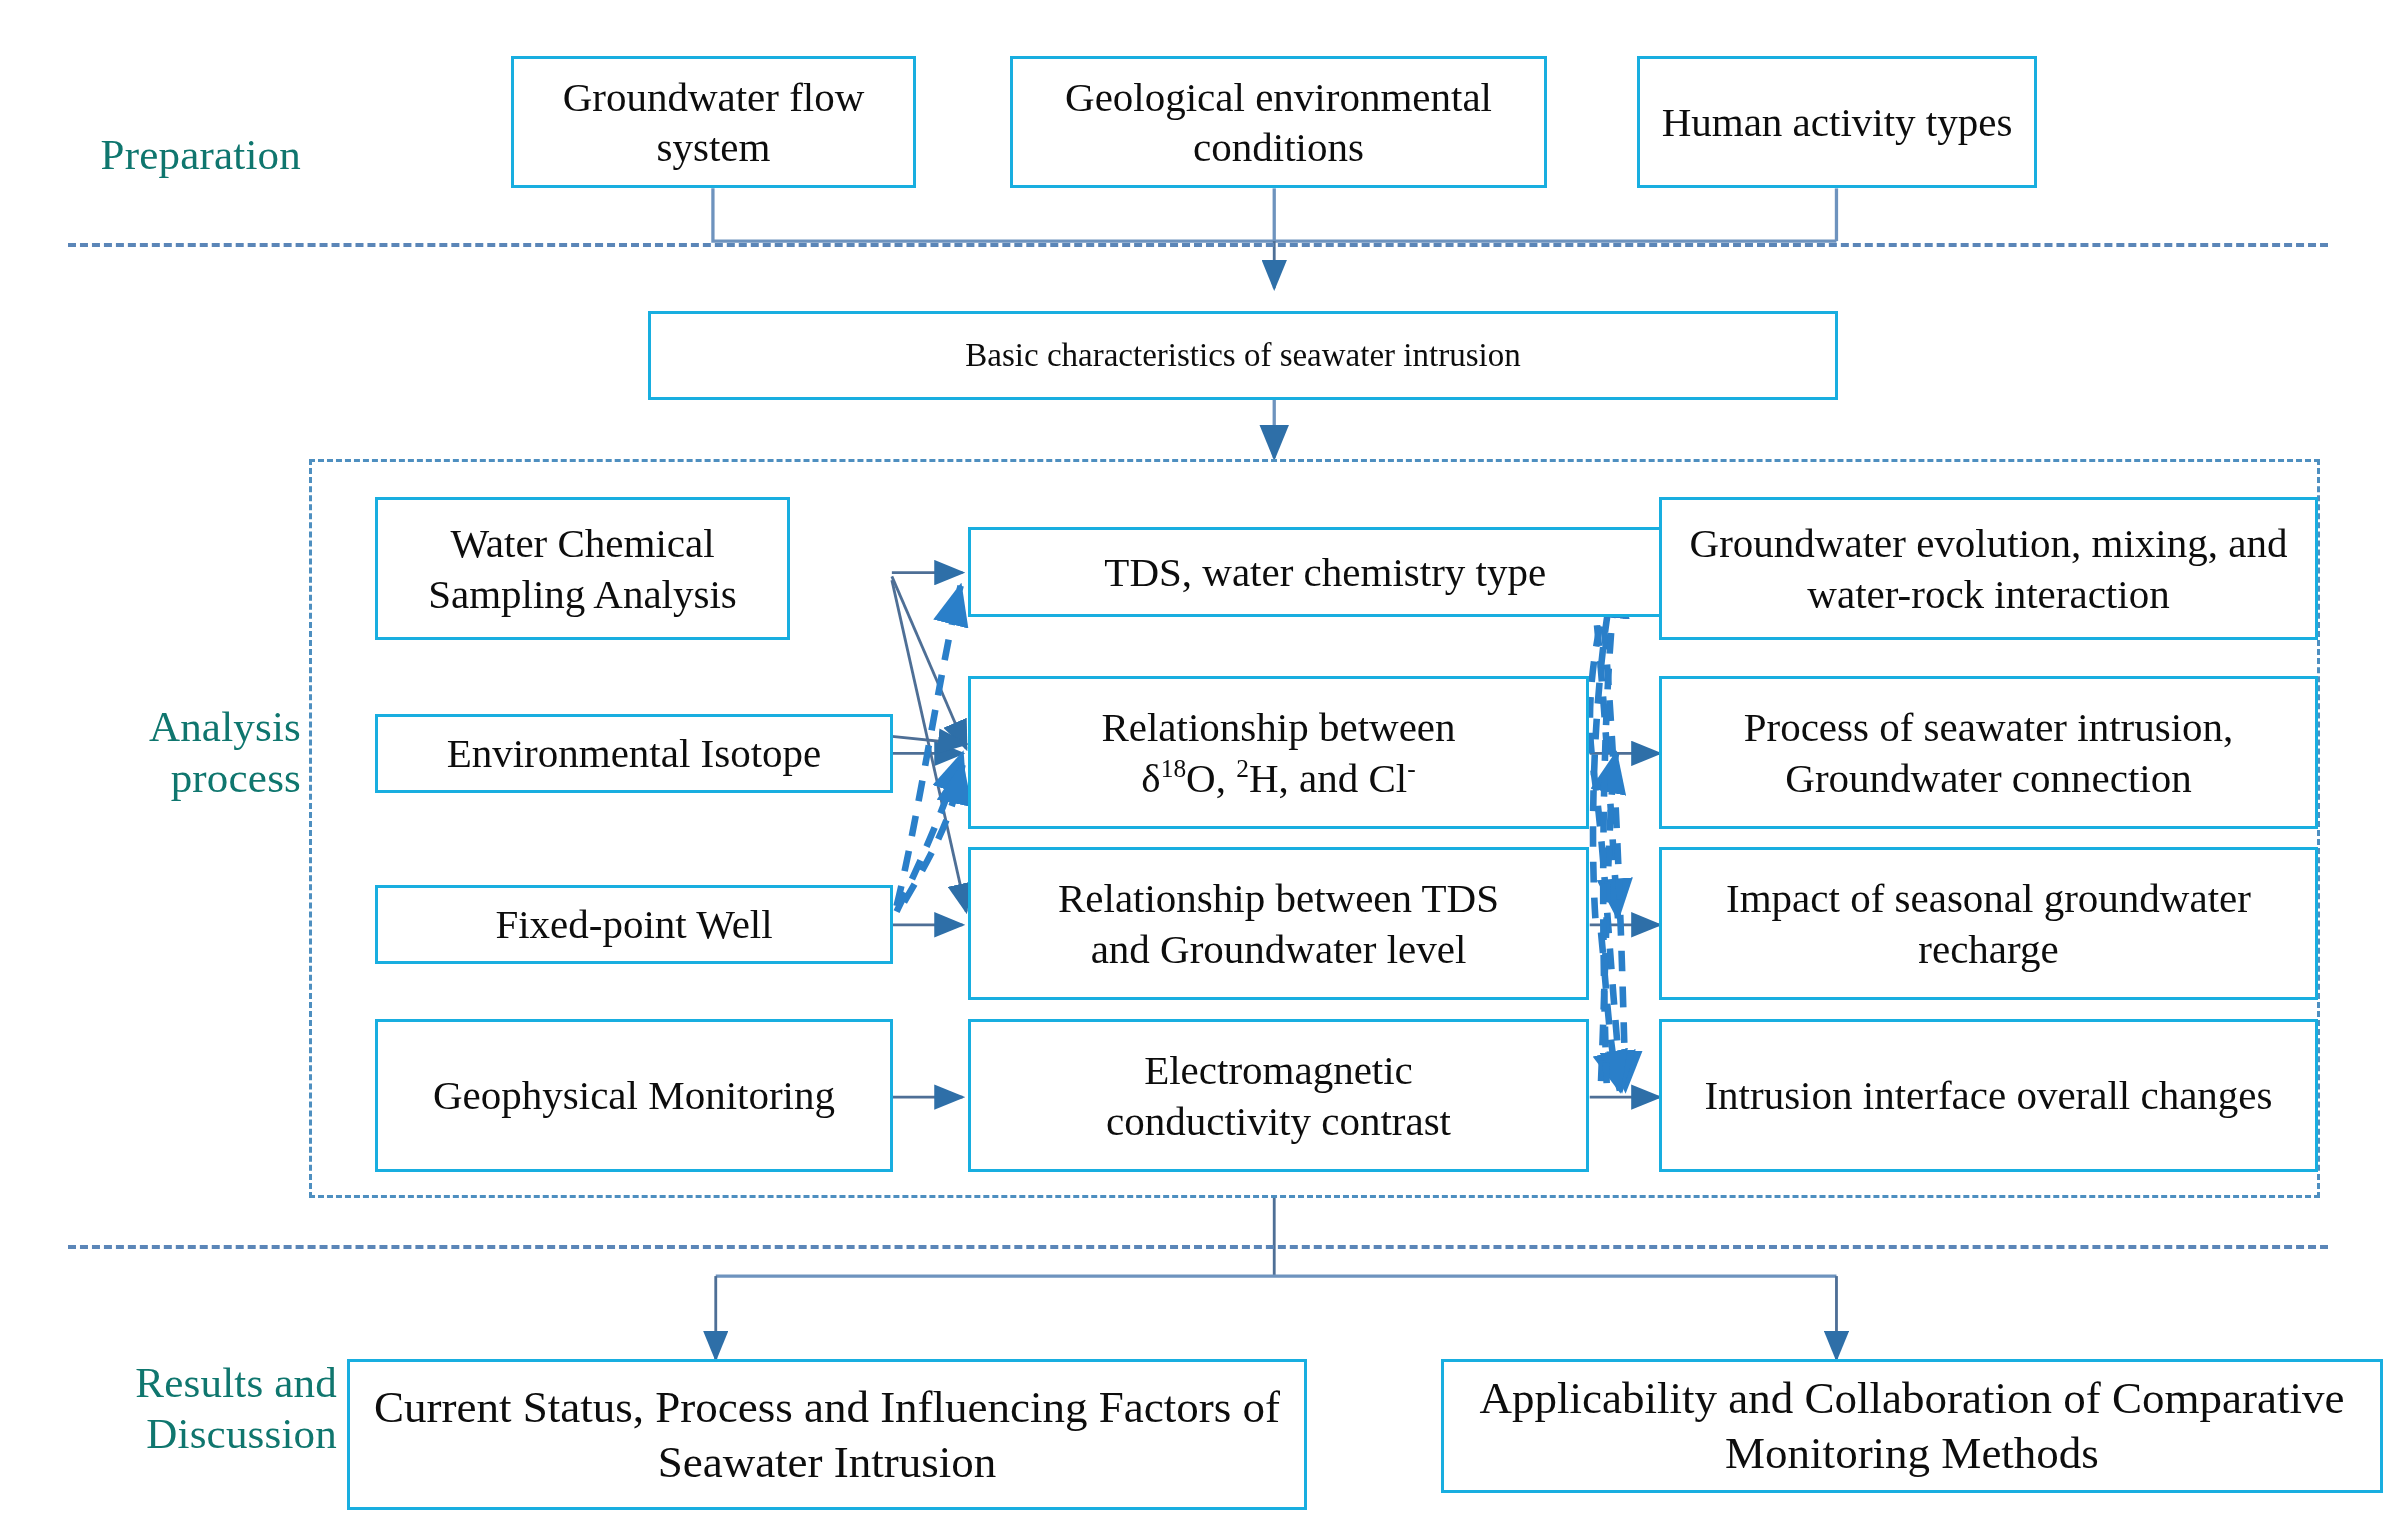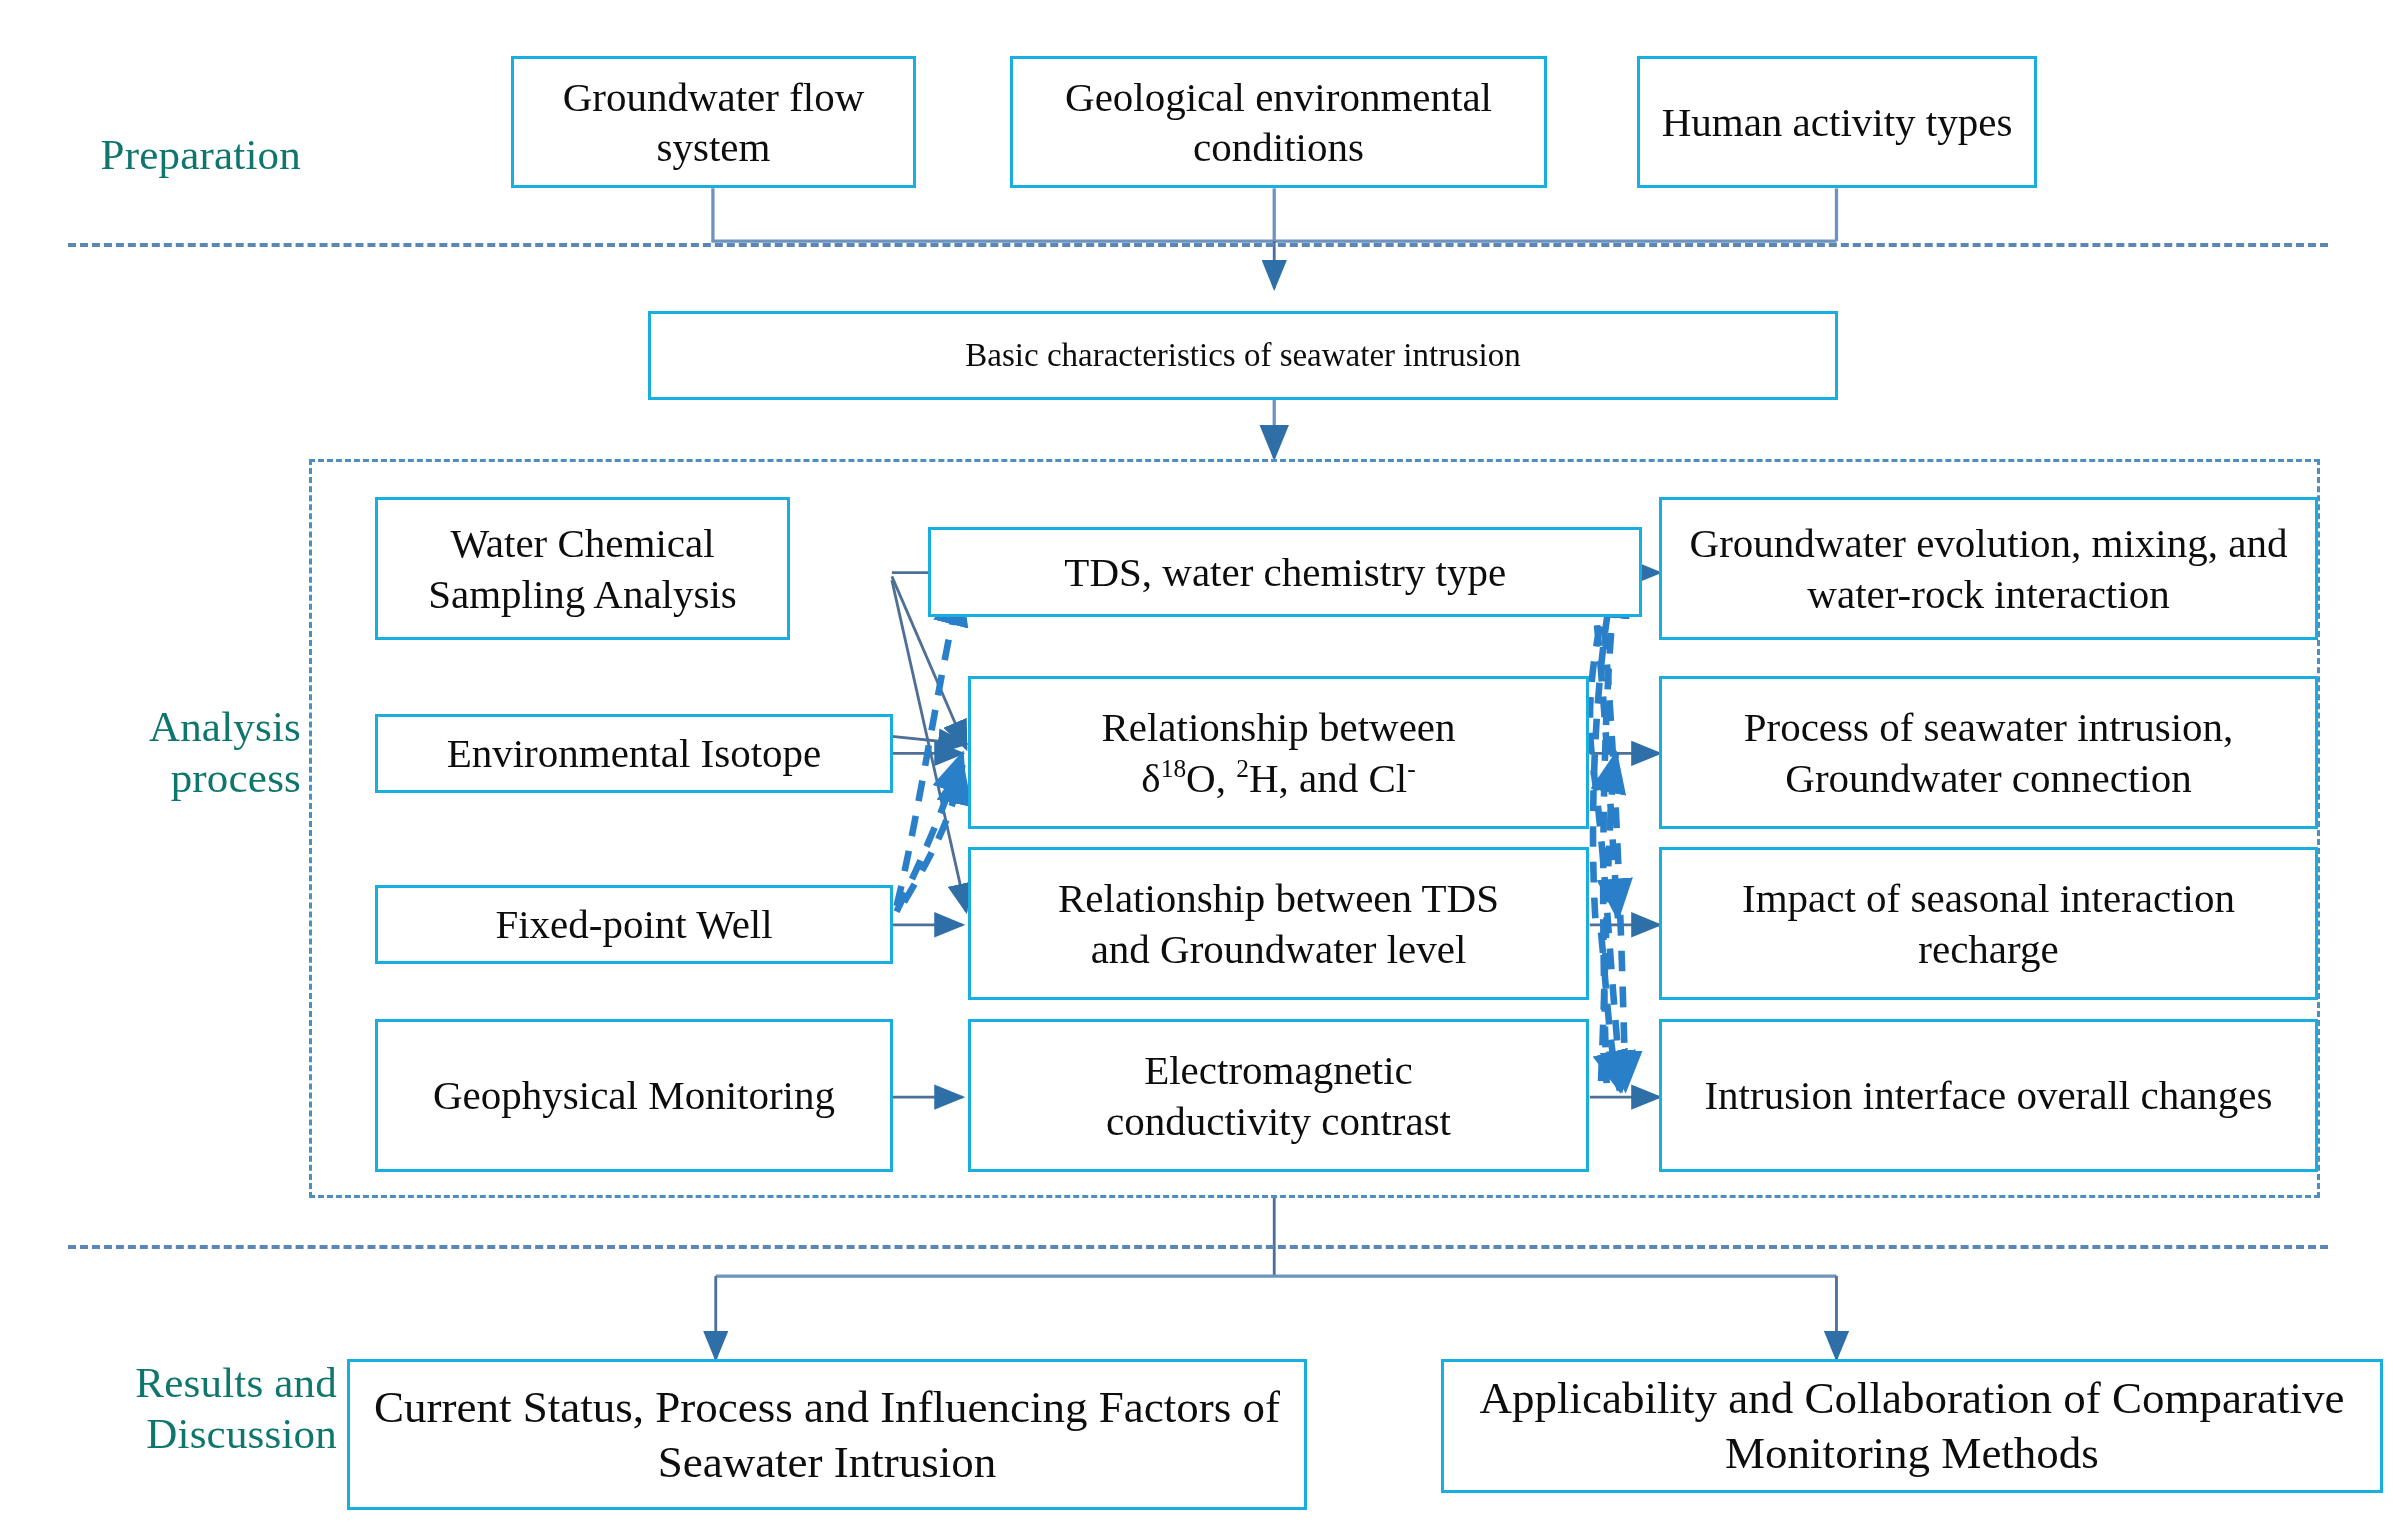--- a/index.html
+++ b/index.html
@@ -189,21 +189,21 @@
   </div>
 
   <div class="node" style="left:375px; top:885px; width:518px; height:79px;">
     <span class="txt">Fixed-point Well</span>
   </div>
 
   <div class="node" style="left:375px; top:1019px; width:518px; height:153px;">
     <span class="txt">Geophysical Monitoring</span>
   </div>
 
-  <div class="node" style="left:928px; top:527px; width:714px; height:90px;padding-left:8px;">
+  <div class="node" style="left:968px; top:527px; width:714px; height:90px;padding-left:8px;">
     <span class="txt">TDS, water chemistry type</span>
   </div>
 
   <div class="node" style="left:968px; top:676px; width:621px; height:153px;">
     <span class="txt">Relationship between<br>δ<sup>18</sup>O, <sup>2</sup>H, and Cl<sup>-</sup></span>
   </div>
 
   <div class="node" style="left:968px; top:847px; width:621px; height:153px;">
     <span class="txt">Relationship between TDS<br>and Groundwater level</span>
   </div>
@@ -214,21 +214,21 @@
 
   <div class="node" style="left:1659px; top:497px; width:659px; height:143px;">
     <span class="txt">Groundwater evolution, mixing, and water-rock interaction</span>
   </div>
 
   <div class="node" style="left:1659px; top:676px; width:659px; height:153px;">
     <span class="txt">Process of seawater intrusion, Groundwater connection</span>
   </div>
 
   <div class="node" style="left:1659px; top:847px; width:659px; height:153px;">
-    <span class="txt">Impact of seasonal interaction recharge</span>
+    <span class="txt">Impact of seasonal groundwater recharge</span>
   </div>
 
   <div class="node" style="left:1659px; top:1019px; width:659px; height:153px;">
     <span class="txt">Intrusion interface overall changes</span>
   </div>
 
   <div class="node" style="left:347px; top:1359px; width:960px; height:151px; font-size:45px;">
     <span class="txt">Current Status, Process and Influencing Factors of Seawater Intrusion</span>
   </div>
 

